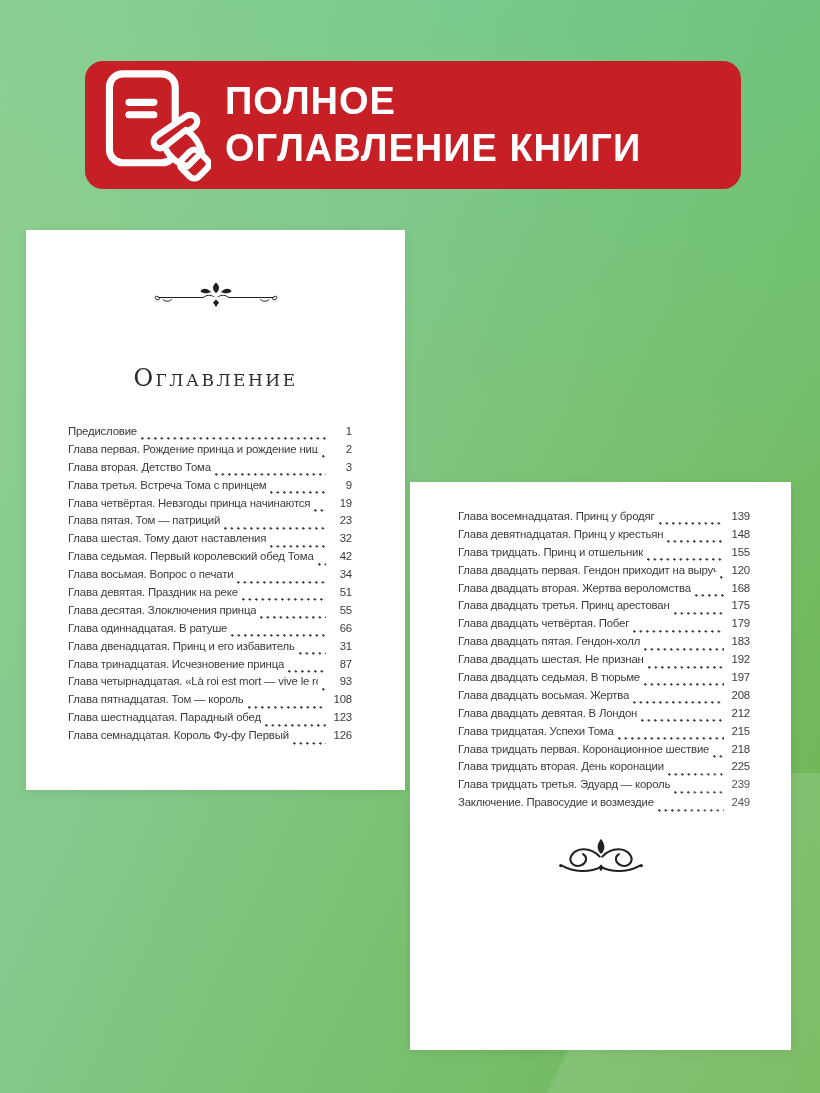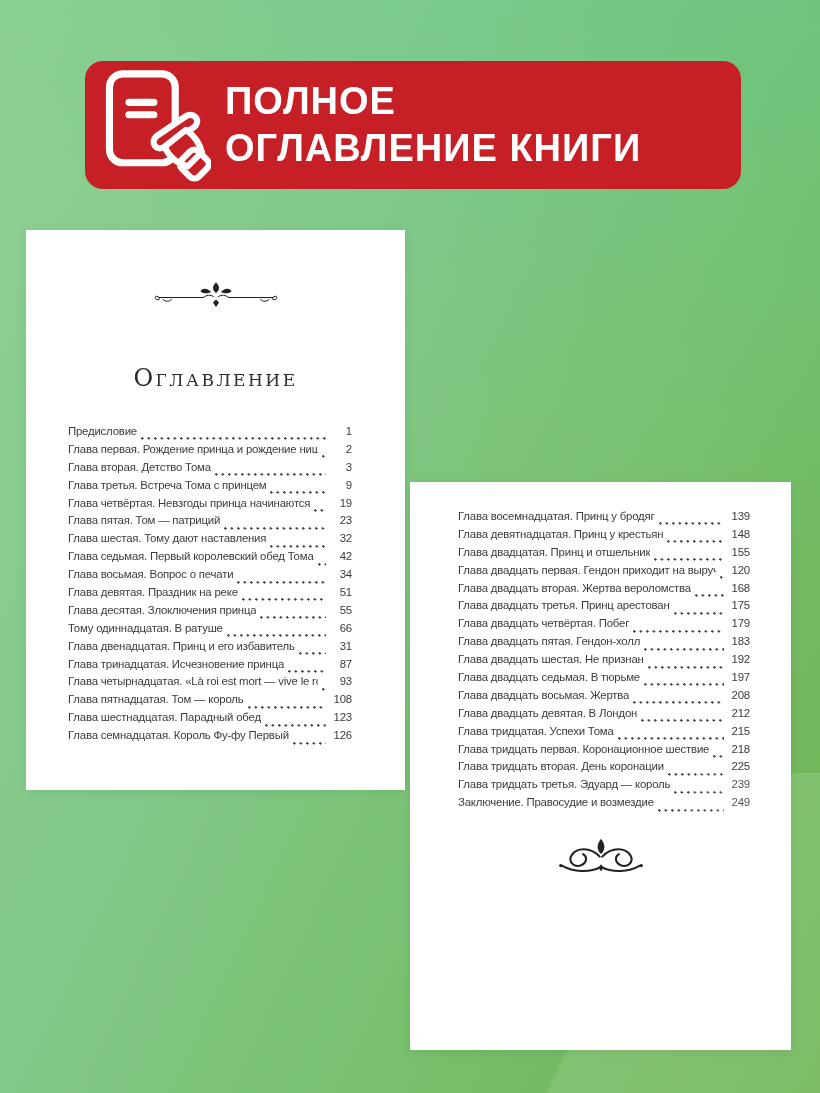--- a/index.html
+++ b/index.html
@@ -165,21 +165,21 @@
           <span class="entry-page">51</span>
         </div>
 
         <div class="entry">
           <span class="entry-label">Глава десятая. Злоключения принца</span>
           <span class="leader"></span>
           <span class="entry-page">55</span>
         </div>
 
         <div class="entry">
-          <span class="entry-label">Тому одиннадцатая. В ратуше</span>
+          <span class="entry-label">Глава одиннадцатая. В ратуше</span>
           <span class="leader"></span>
           <span class="entry-page">66</span>
         </div>
 
         <div class="entry">
           <span class="entry-label">Глава двенадцатая. Принц и его избавитель</span>
           <span class="leader"></span>
           <span class="entry-page">31</span>
         </div>
 
@@ -225,21 +225,21 @@
           <span class="entry-page">139</span>
         </div>
 
         <div class="entry">
           <span class="entry-label">Глава девятнадцатая. Принц у крестьян</span>
           <span class="leader"></span>
           <span class="entry-page">148</span>
         </div>
 
         <div class="entry">
-          <span class="entry-label">Глава двадцатая. Принц и отшельник</span>
+          <span class="entry-label">Глава тридцать. Принц и отшельник</span>
           <span class="leader"></span>
           <span class="entry-page">155</span>
         </div>
 
         <div class="entry">
           <span class="entry-label">Глава двадцать первая. Гендон приходит на выручку</span>
           <span class="leader"></span>
           <span class="entry-page">120</span>
         </div>
 

